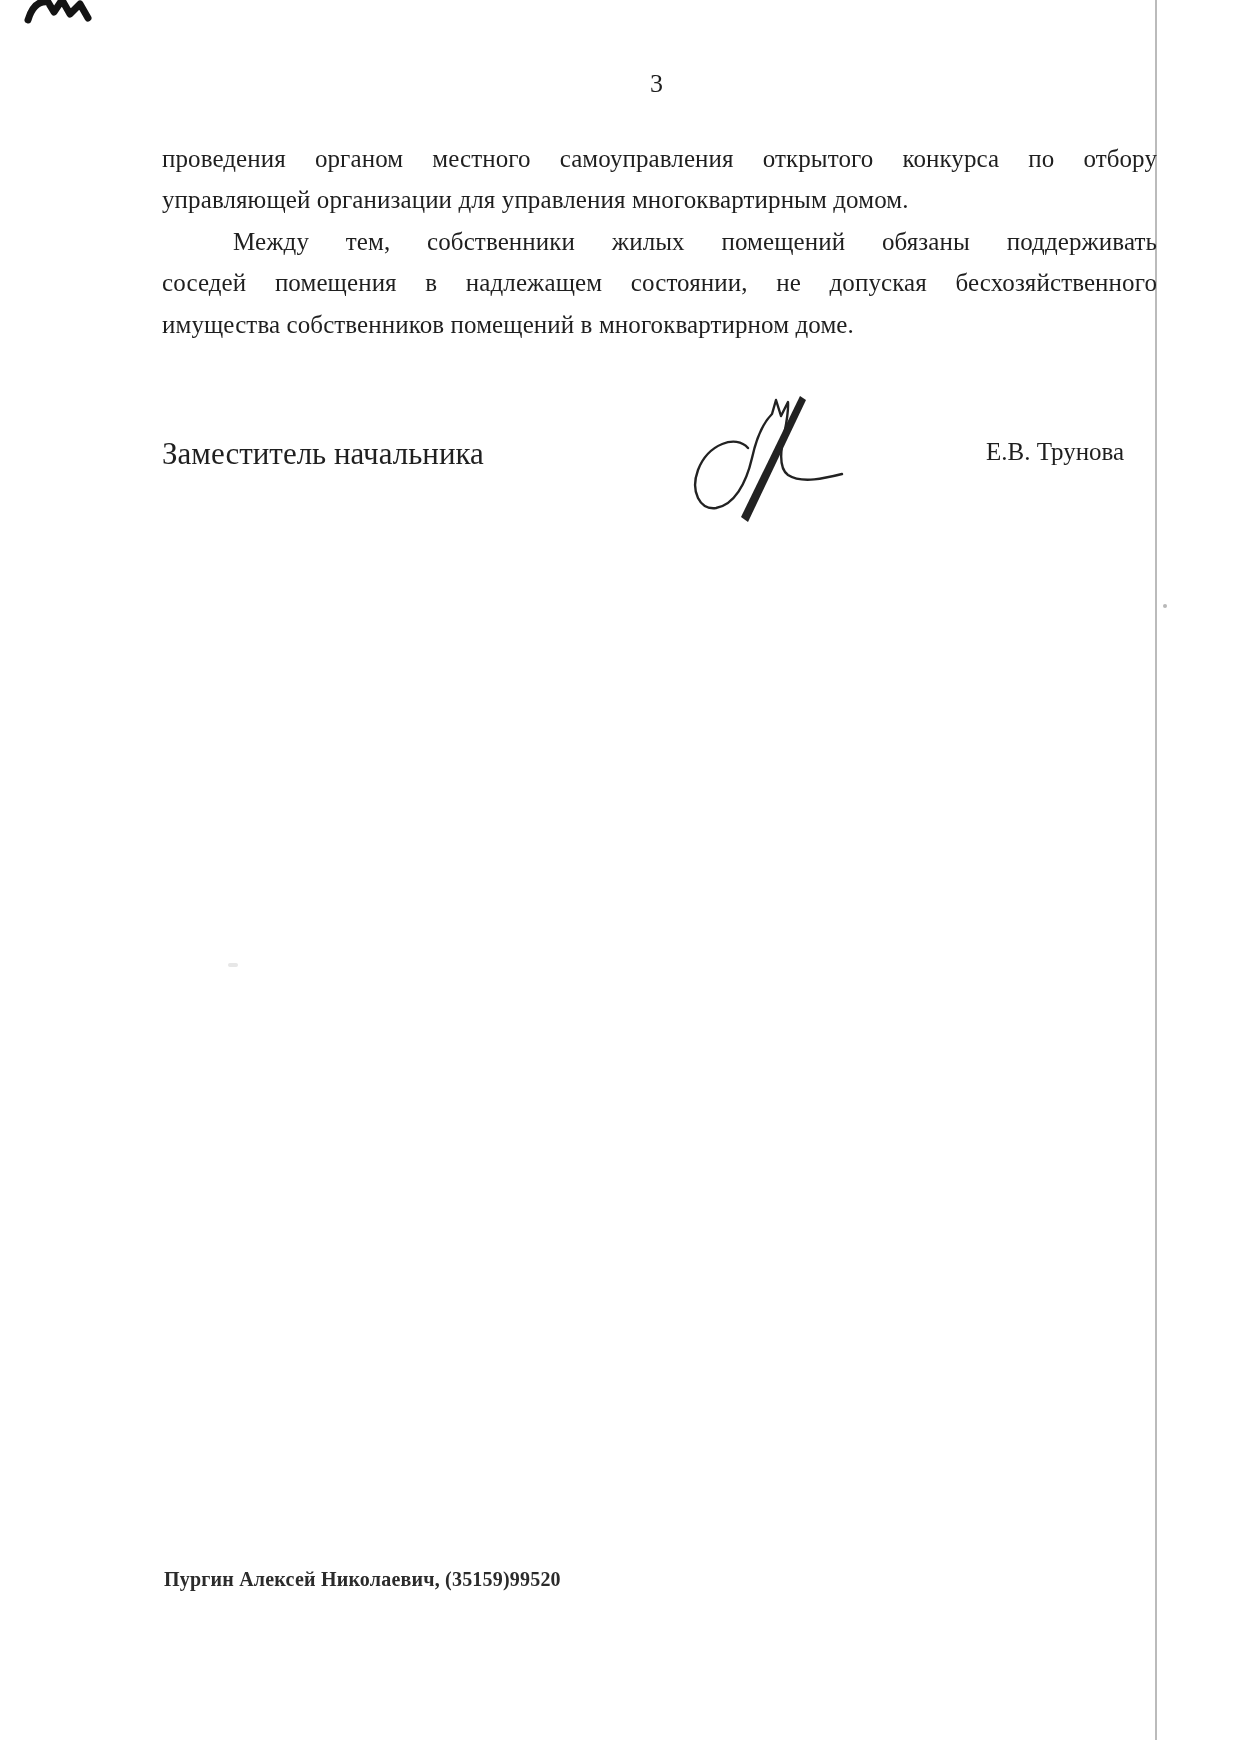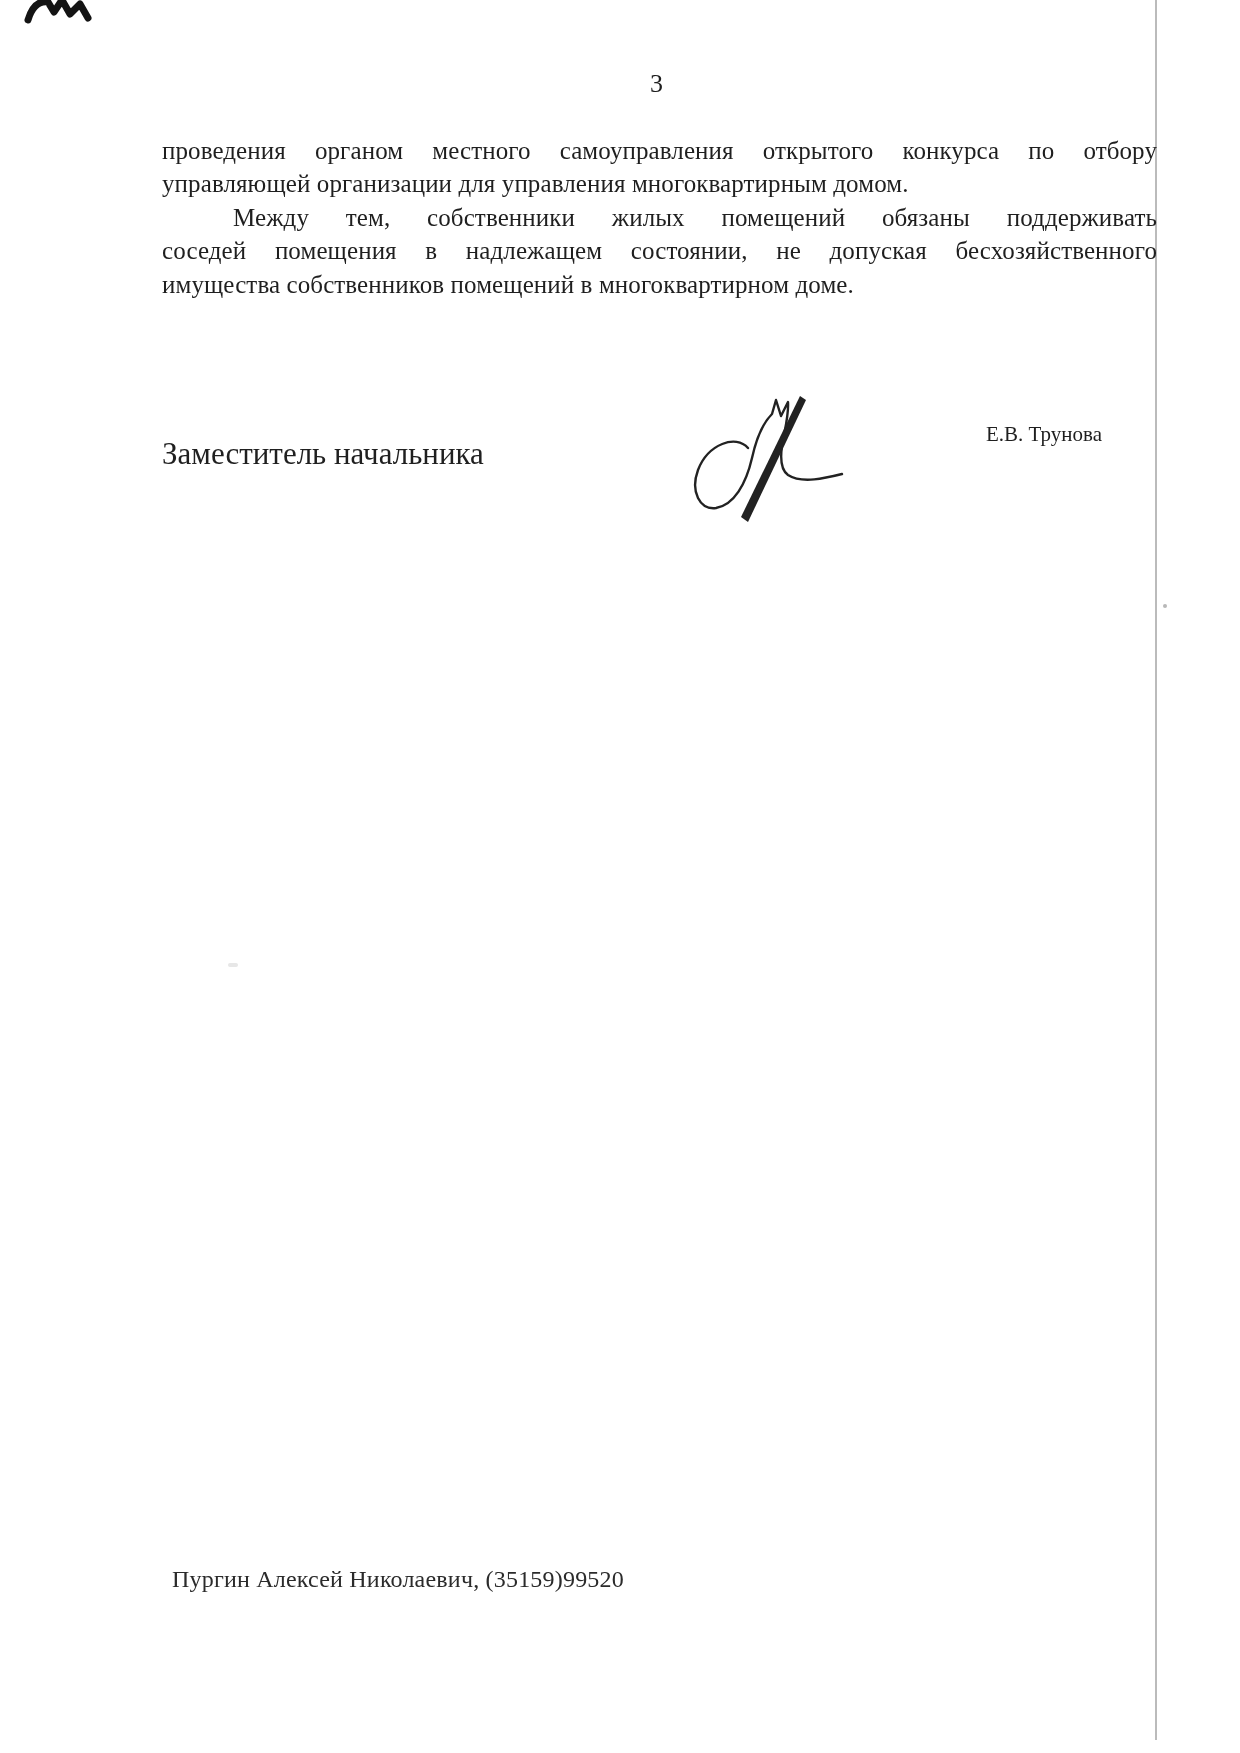--- a/index.html
+++ b/index.html
@@ -29,37 +29,37 @@
   
   .page-num {
     position:absolute; left:650px; top:70px;
     font-size:26px; line-height:28px;
   }
   
   .body-text {
     position:absolute; left:162px; top:134px; width:995px;
     font-size:25px; line-height:33.4px; letter-spacing:.1px;
   }
-  .line { min-height:33.4px; }
+  .line { min-height:33.4px;margin-top:8px; }
   .line.j { text-align:justify; text-align-last:justify; }
   .line.indent { text-indent:71px; }
   
   .sig-title {
     position:absolute; left:162px; top:437px;
     font-size:31px; line-height:34px;
   }
   .sig-name {
-    position:absolute; left:986px; top:419px;
-    font-size:21px; line-height:30px; white-space:nowrap;
+    position:absolute; left:986px; top:437px;
+    font-size:25px; line-height:30px; white-space:nowrap;
   }
   .signature { position:absolute; left:686px; top:388px; }
   
   .footer {
-    position:absolute; left:172px; top:1566px;
-    font-size:24px; line-height:26px; color:#2b2b2b; letter-spacing:.2px;
+    position:absolute; left:164px; top:1566px;
+    font-size:20px; line-height:26px; color:#2b2b2b; letter-spacing:.2px;font-weight:bold;
   }
 </style>
 </head>
 <body>
 
 <div class="page">
 
   <div class="edge-line"></div>
 
   <div class="corner-mark">

